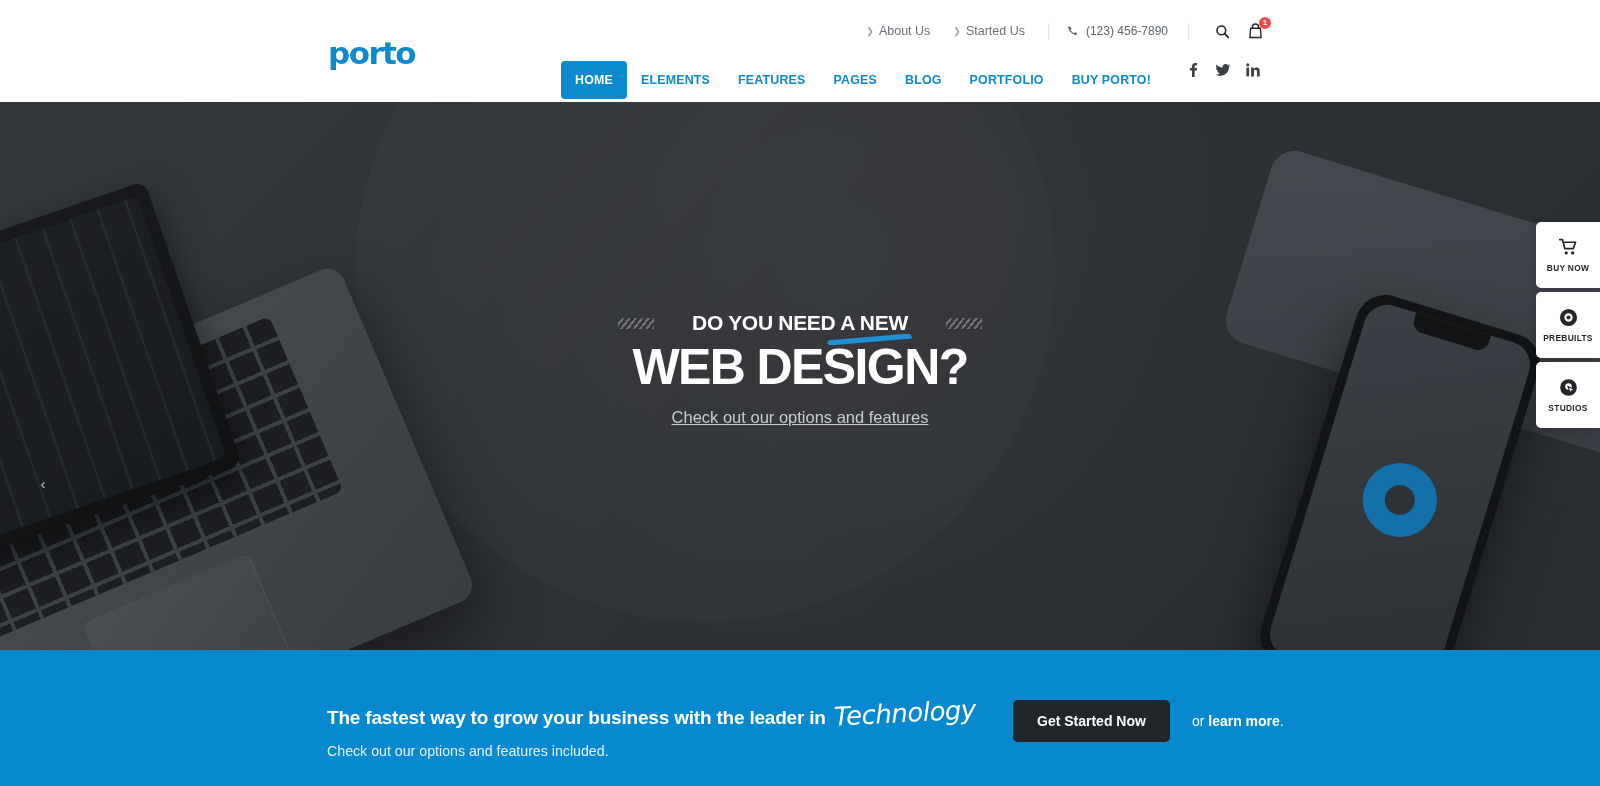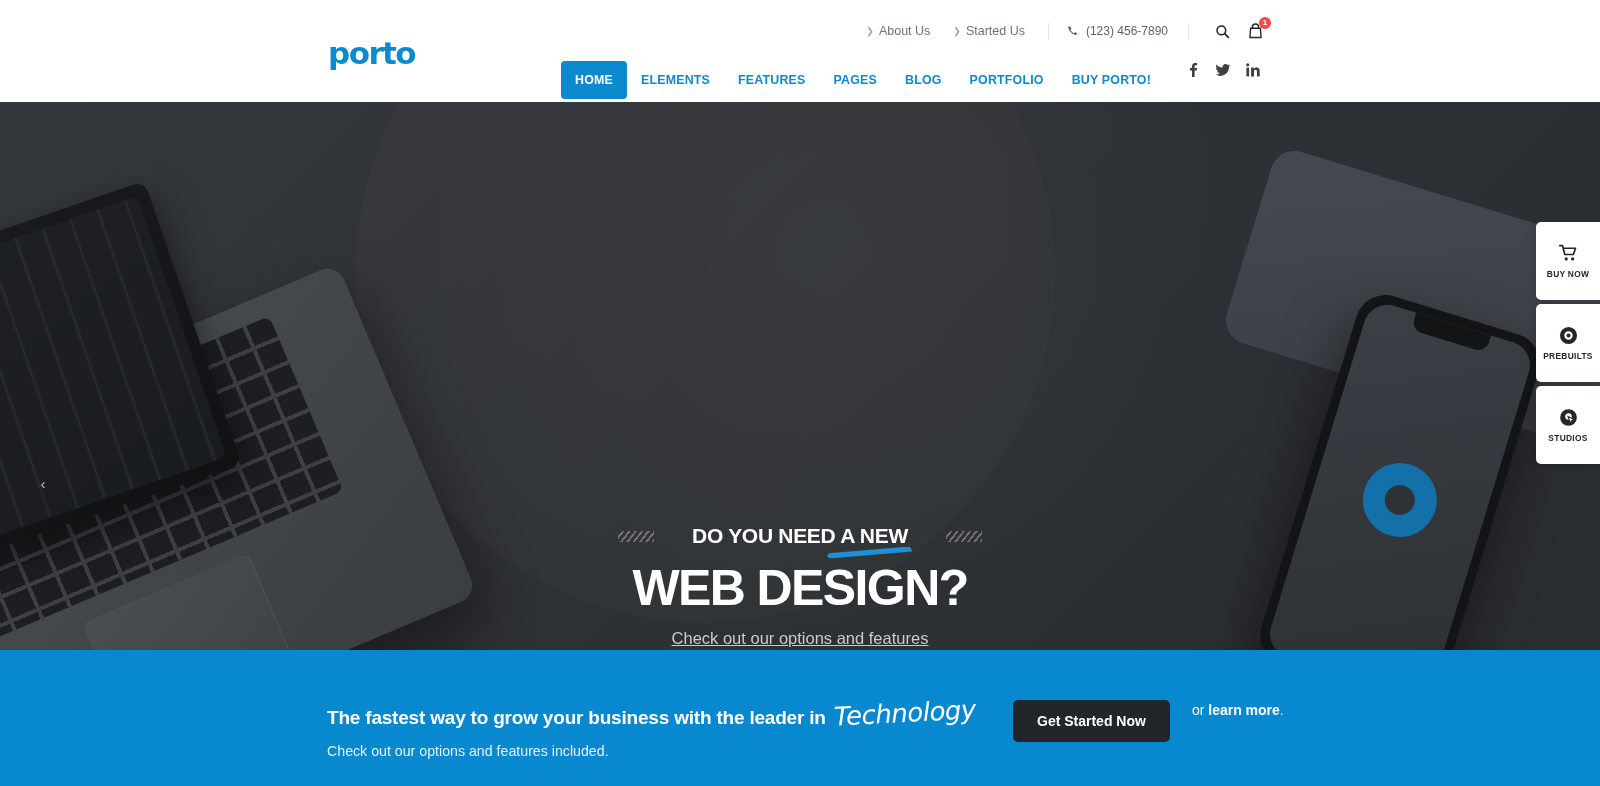--- a/index.html
+++ b/index.html
@@ -335,21 +335,21 @@
   
   .hero-content {
     position: absolute;
     left: 0;
     right: 0;
     top: 0;
     bottom: 0;
     display: flex;
     flex-direction: column;
     align-items: center;
-    justify-content: flex-end;
+    justify-content: flex-start;
     padding-top: 208px;
     z-index: 10;
   }
 
   .hero-kicker-row {
     display: flex;
     align-items: center;
     justify-content: center;
     position: relative;
   }
@@ -384,21 +384,21 @@
     bottom: -8px;
     width: 86px;
     height: 9px;
     background: #1f8fd6;
     border-radius: 0 6px 6px 7px;
     transform: rotate(-2.2deg);
     clip-path: polygon(3% 42%, 100% 0%, 100% 58%, 0% 100%);
   }
 
   .hero-title {
-    margin-top: 10px;
+    margin-top: 2px;
     font-size: 50px;
     font-weight: bold;
     color: #ffffff;
     letter-spacing: -1.6px;
     line-height: 58px;
     white-space: nowrap;
   }
 
   .hero-sub {
     margin-top: 9px;
@@ -428,21 +428,21 @@
   
   .side-panel {
     position: absolute;
     right: 0;
     top: 222px;
     width: 64px;
     z-index: 60;
   }
   .side-btn {
     width: 64px;
-    height: 78px;
+    height: 66px;
     background: #ffffff;
     border-radius: 5px 0 0 5px;
     margin-bottom: 4px;
     display: flex;
     flex-direction: column;
     align-items: center;
     justify-content: center;
     cursor: pointer;
     box-shadow: -2px 2px 8px rgba(0,0,0,0.14);
     text-align: center;
@@ -508,20 +508,21 @@
     color: #e6f2fb;
     line-height: 20px;
     white-space: nowrap;
   }
 
   .cta-actions {
     position: absolute;
     left: 1013px;
     top: 50px;
     display: flex;
+    align-items: center;
   }
   .cta-button {
     background: #22262a;
     color: #ffffff;
     border: none;
     border-radius: 5px;
     font-family: "Liberation Sans", sans-serif;
     font-size: 14px;
     font-weight: bold;
     padding: 0 24px;

